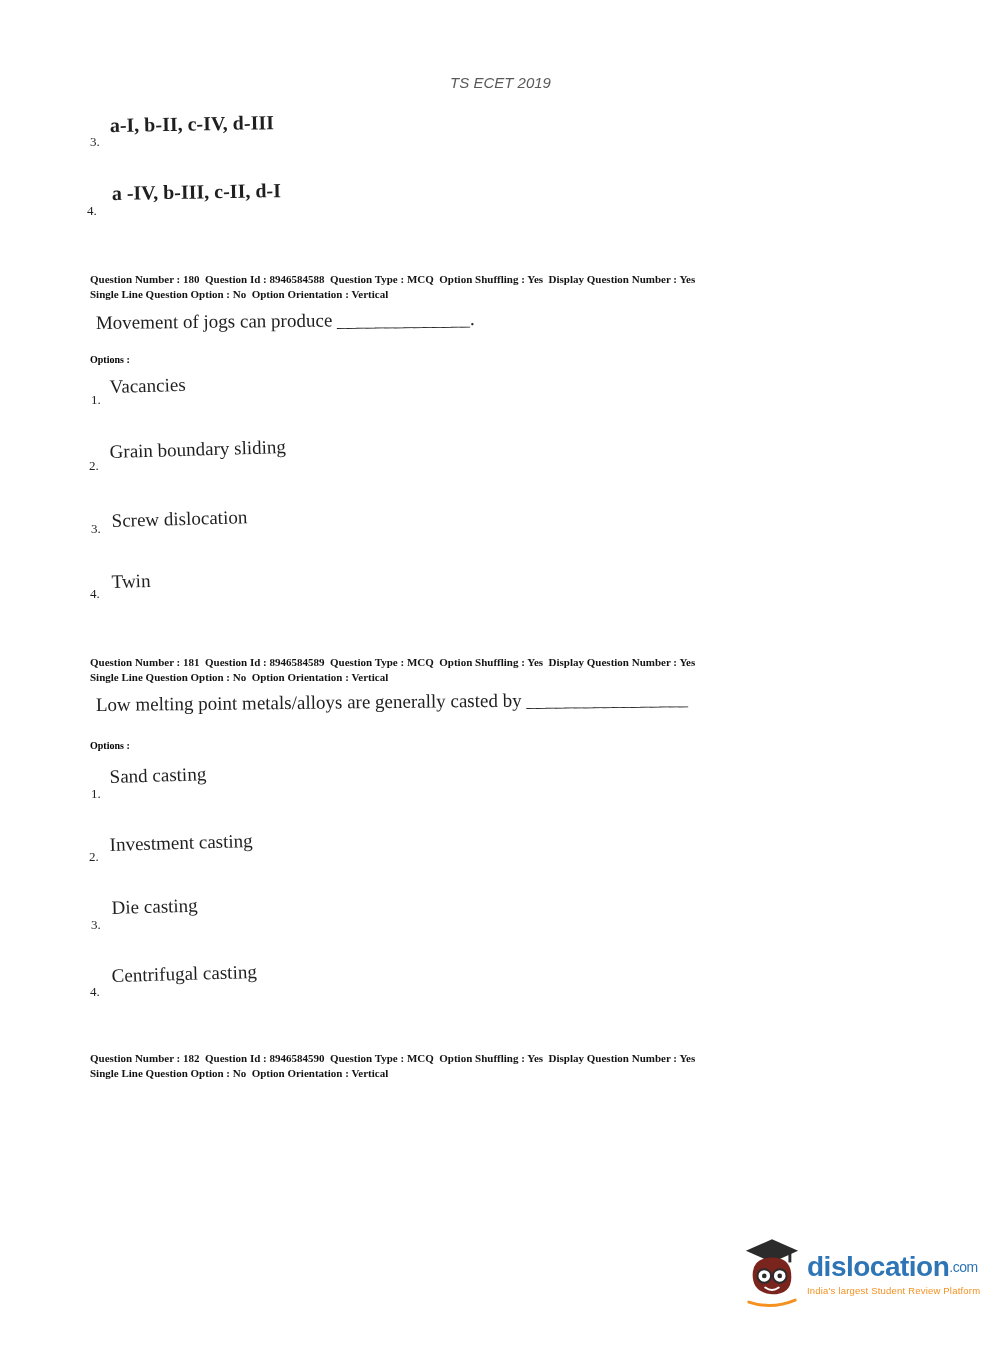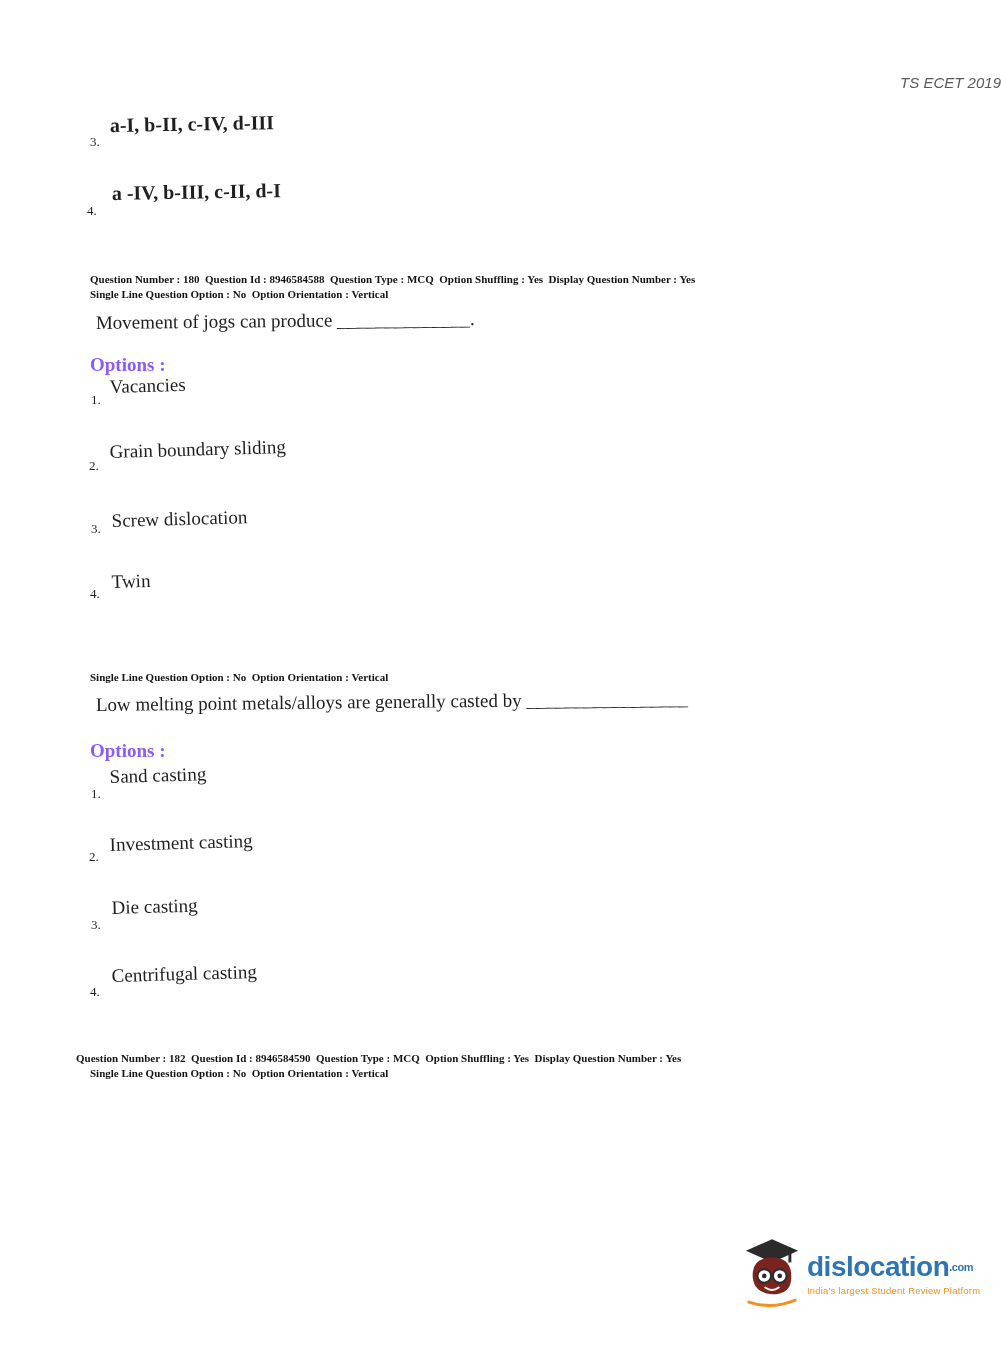--- a/index.html
+++ b/index.html
@@ -10,21 +10,21 @@
     height:1356px;
     background:#ffffff;
     overflow:hidden;
     font-family:"Liberation Serif", serif;
     margin:0 auto;
   }
   .center-italic {
     position:absolute;
     left:0;
     width:100%;
-    text-align:right;
+    text-align:center;
     font:italic 15px "Liberation Sans", sans-serif;
     color:#5a5a5a;
     white-space:pre;
   }
   .meta {
     position:absolute;
     font-family:"Liberation Serif", serif;
     font-weight:700;
     font-size:11px;
     line-height:15.5px;
@@ -35,22 +35,22 @@
     position:absolute;
     font-size:19px;
     color:#1f1f1f;
     white-space:pre;
     transform:rotate(-0.6deg);
     transform-origin:left bottom;
   }
   .opts-label {
     position:absolute;
     font-weight:700;
-    font-size:19px;
-    color:#8b5cf6;
+    font-size:10px;
+    color:#000000;
   }
   .onum {
     position:absolute;
     font-size:13px;
     color:#1f1f1f;
   }
   .otext {
     position:absolute;
     font-size:19px;
     color:#1f1f1f;
@@ -73,22 +73,22 @@
   .logo-text { margin-left:6px; padding-top:14px; }
   .brand {
     font-family:"Liberation Sans", sans-serif;
     font-weight:700;
     font-size:28px;
     color:#2e75b6;
     letter-spacing:-0.5px;
     line-height:30px;
   }
   .brand .dotcom {
-    font-size:11px;
-    font-weight:700;
+    font-size:14px;
+    font-weight:400;
     color:#2e75b6;
     vertical-align:top;
   }
   .tagline {
     font-family:"Liberation Sans", sans-serif;
     font-size:9.5px;
     font-weight:400;
     color:#f59120;
     margin-top:3px;
     letter-spacing:0.2px;
@@ -119,39 +119,40 @@
 
   <div class="onum" style="left:89px; top:458px">2.</div>
   <div class="otext" style="left:110px; top:441px">Grain boundary sliding</div>
 
   <div class="onum" style="left:91px; top:521px">3.</div>
   <div class="otext" style="left:112px; top:510px">Screw dislocation</div>
 
   <div class="onum" style="left:90px; top:586px">4.</div>
   <div class="otext" style="left:112px; top:571px">Twin</div>
 
+  <div class="meta" style="left:90px; top:655px">Question Number : 181  Question Id : 8946584589  Question Type : MCQ  Option Shuffling : Yes  Display Question Number : Yes</div>
   <div class="meta" style="left:90px; top:670px">Single Line Question Option : No  Option Orientation : Vertical</div>
 
   <div class="qtext" style="left:96px; top:694px">Low melting point metals/alloys are generally casted by _________________</div>
 
   <div class="opts-label" style="left:90px; top:740px">Options :</div>
 
   <div class="onum" style="left:91px; top:786px">1.</div>
   <div class="otext" style="left:110px; top:766px">Sand casting</div>
 
   <div class="onum" style="left:89px; top:849px">2.</div>
   <div class="otext" style="left:110px; top:834px">Investment casting</div>
 
   <div class="onum" style="left:91px; top:917px">3.</div>
   <div class="otext" style="left:112px; top:897px">Die casting</div>
 
   <div class="onum" style="left:90px; top:984px">4.</div>
   <div class="otext" style="left:112px; top:965px">Centrifugal casting</div>
 
-  <div class="meta" style="left:76px; top:1051px">Question Number : 182  Question Id : 8946584590  Question Type : MCQ  Option Shuffling : Yes  Display Question Number : Yes</div>
+  <div class="meta" style="left:90px; top:1051px">Question Number : 182  Question Id : 8946584590  Question Type : MCQ  Option Shuffling : Yes  Display Question Number : Yes</div>
   <div class="meta" style="left:90px; top:1066px">Single Line Question Option : No  Option Orientation : Vertical</div>
 
 
   <div class="logo">
     <svg width="58" height="72" viewBox="0 0 60 74">
 
       <polygon points="30,1 57,13 30,25 3,13" fill="#2b2b2b"></polygon>
       <rect x="47" y="13" width="3" height="12" fill="#2b2b2b"></rect>
 
       <path d="M10,38 Q10,20 30,20 Q50,20 50,40 Q50,58 30,58 Q10,56 10,38 Z" fill="#7a241e"></path>

